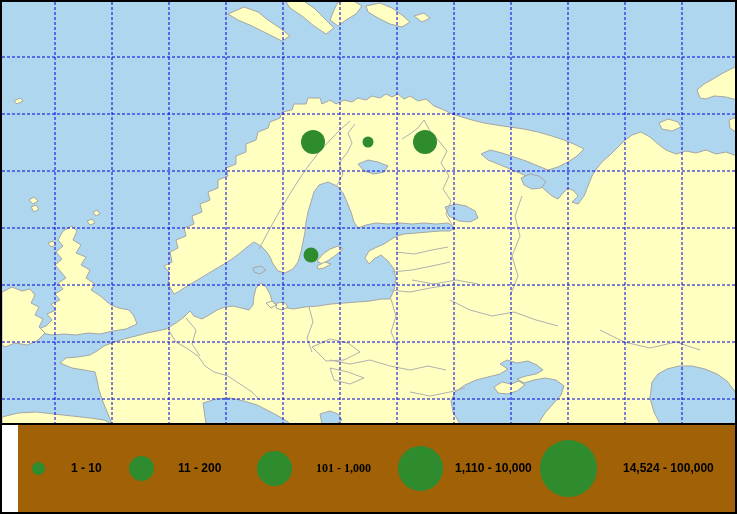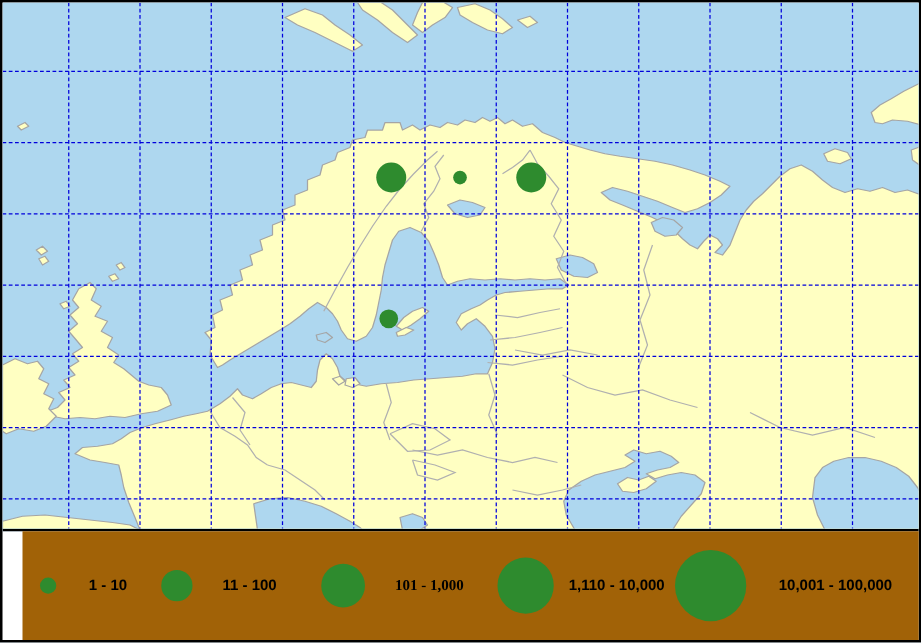--- a/index.html
+++ b/index.html
@@ -164,23 +164,23 @@
           <circle cx="311" cy="255" r="7.5" fill="#2E8B2E"></circle>
         </g>
     </svg>
   </div>
 
   <div class="legend-area">
     <div id="legend-items">
         <div class="legend-circle" style="width: 13px; height: 13px; left: 13.5px; top: 36.5px; background: rgb(46, 139, 46);"></div>
         <div class="legend-label" style="left: 53px;">1 - 10</div>
         <div class="legend-circle" style="width: 25px; height: 25px; left: 110.5px; top: 30.5px; background: rgb(46, 139, 46);"></div>
-        <div class="legend-label" style="left: 160px;">11 - 100</div>
+        <div class="legend-label" style="left: 160px;">11 - 200</div>
         <div class="legend-circle" style="width: 35px; height: 35px; left: 238.5px; top: 25.5px; background: rgb(46, 139, 46);"></div>
         <div class="legend-label" style="left: 298px; font-family: Liberation Serif, serif;">101 - 1,000</div>
         <div class="legend-circle" style="width: 45px; height: 45px; left: 379.5px; top: 20.5px; background: rgb(46, 139, 46);"></div>
         <div class="legend-label" style="left: 437px;">1,110 - 10,000</div>
         <div class="legend-circle" style="width: 57px; height: 57px; left: 521.5px; top: 14.5px; background: rgb(46, 139, 46);"></div>
-        <div class="legend-label" style="left: 605px;">10,001 - 100,000</div>
+        <div class="legend-label" style="left: 605px;">14,524 - 100,000</div>
       </div>
   </div>
 
 </div>
 
 </body></html>

